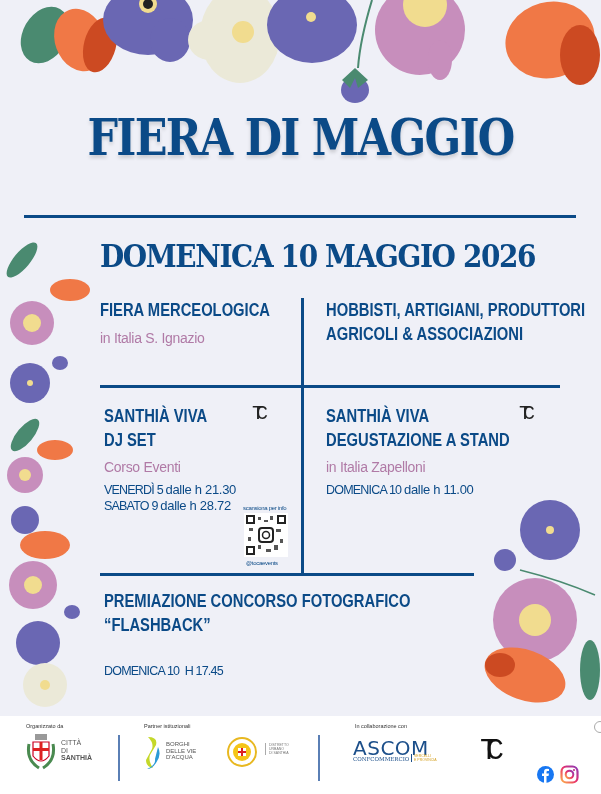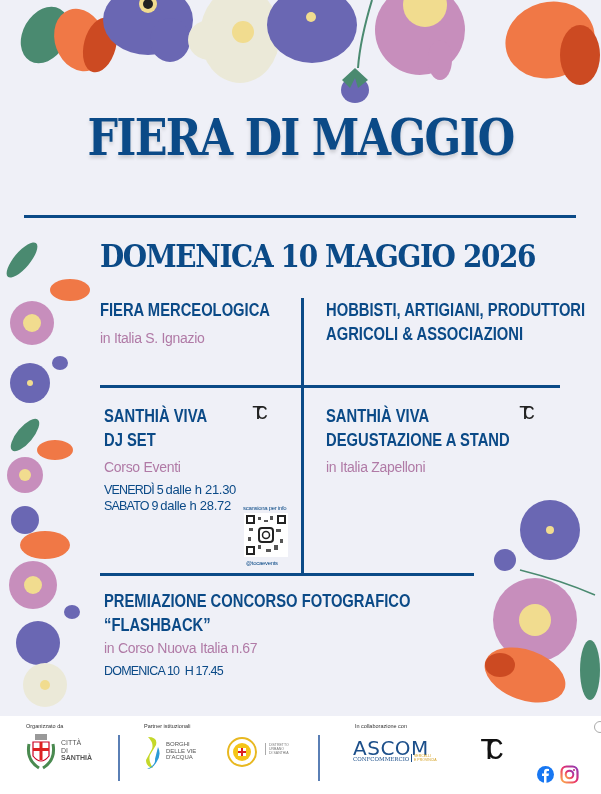--- a/index.html
+++ b/index.html
@@ -139,25 +139,25 @@
       <circle cx="20" cy="20" r="3.5" fill="none" stroke="#222" stroke-width="1.5"></circle>
     </svg>
   </div>
   <div class="qr-label" style="left:246px;top:560px">@tocaevents</div>
 
   <div class="h" style="left:326px;top:404px">SANTHIÀ VIVA</div>
   <div class="h" style="left:326px;top:428px">DEGUSTAZIONE A STAND</div>
   <div class="tc" style="left:519px;top:402px">TC</div>
   <div class="loc" style="left:326px;top:459px">in Italia Zapelloni</div>
   <div class="sched" style="left:326px;top:482px">
+    <div><span>DOMENICA 10</span> <small>dalle h 11.00</small></div>
   </div>
 
   <div class="h" style="left:104px;top:589px">PREMIAZIONE CONCORSO FOTOGRAFICO</div>
   <div class="h" style="left:104px;top:613px">“FLASHBACK”</div>
-  <div class="loc" style="left:104px;top:640px">in Corso Nuova Italia n.67</div>
   <div class="sched" style="left:104px;top:664px">
     <span>DOMENICA 10</span>&nbsp; <span>H 17.45</span>
   </div>
 </div>
 
 <div class="footer">
   <div class="ft-label" style="left:26px;top:7px">Organizzato da</div>
   <svg style="position:absolute;left:26px;top:16px" width="30" height="40">
     <rect x="9" y="2" width="12" height="6" fill="#999"></rect>
     <path d="M7 10 H23 V24 Q15 34 7 24Z" fill="#fff" stroke="#c02" stroke-width="1.2"></path>

